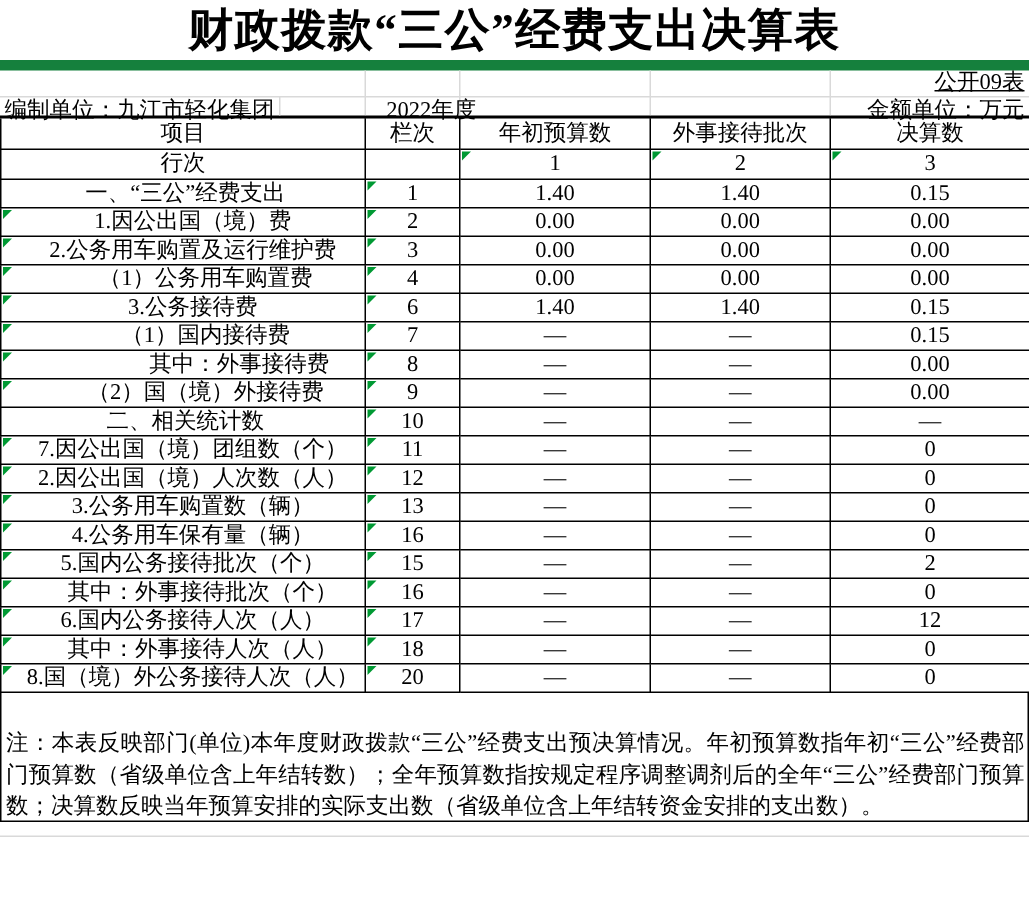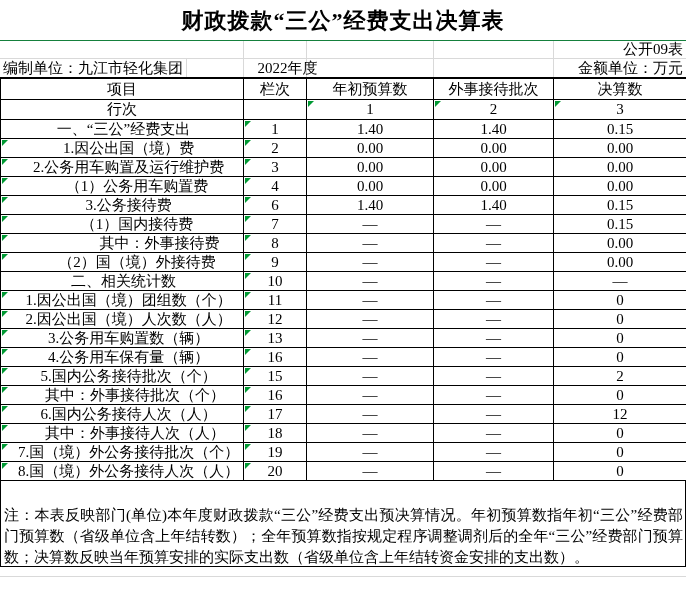--- a/index.html
+++ b/index.html
@@ -7,28 +7,29 @@
     position:relative;
     width:686px;height:616px;
     background:#ffffff;color:#000;
     font-family:"Liberation Serif","DejaVu Serif",serif;
     overflow:hidden;
   }
   
   .title{
     height:40px;line-height:42px;
     text-align:center;
-    font-size:22px;font-weight:bold;letter-spacing:1px;
+    font-size:30px;font-weight:bold;letter-spacing:1px;
     white-space:nowrap;
   }
   
   .meta{
     position:relative;height:37px;box-sizing:border-box;
-    border-top:1px solid #15803d;
+    border-top:7px solid #15803d;
     font-size:15px;
+    text-decoration:underline;
   }
   .meta .vline{position:absolute;top:0;bottom:0;width:1px;background:#d9d9d9;}
   .meta .vline.v186{top:17px;left:186px;}
   .meta .vline.v243{left:243px;}
   .meta .vline.v306{left:306px;}
   .meta .vline.v433{left:433px;}
   .meta .vline.v553{left:553px;}
   .meta-row{position:relative;box-sizing:border-box;}
   .meta-row.pub{height:17px;line-height:17px;text-align:right;padding-right:3px;}
   .meta-row.unit{height:20px;line-height:19px;border-top:1px solid #d9d9d9;}
@@ -182,21 +183,21 @@
       <td class="c-val">0.00</td>
     </tr>
         <tr>
       <td class="c-item ind-section">二、相关统计数</td>
       <td class="c-line marked">10</td>
       <td class="c-val">—</td>
       <td class="c-val">—</td>
       <td class="c-val">—</td>
     </tr>
         <tr>
-      <td class="c-item ind-num marked">1.因公出国（境）团组数（个）</td>
+      <td class="c-item ind-num marked">7.因公出国（境）团组数（个）</td>
       <td class="c-line marked">11</td>
       <td class="c-val">—</td>
       <td class="c-val">—</td>
       <td class="c-val">0</td>
     </tr>
         <tr>
       <td class="c-item ind-num marked">2.因公出国（境）人次数（人）</td>
       <td class="c-line marked">12</td>
       <td class="c-val">—</td>
       <td class="c-val">—</td>
@@ -233,27 +234,20 @@
         <tr>
       <td class="c-item ind-num marked">6.国内公务接待人次（人）</td>
       <td class="c-line marked">17</td>
       <td class="c-val">—</td>
       <td class="c-val">—</td>
       <td class="c-val">12</td>
     </tr>
         <tr>
       <td class="c-item ind-qizhong marked">其中：外事接待人次（人）</td>
       <td class="c-line marked">18</td>
-      <td class="c-val">—</td>
-      <td class="c-val">—</td>
-      <td class="c-val">0</td>
-    </tr>
-        <tr>
-      <td class="c-item ind-num marked">7.国（境）外公务接待批次（个）</td>
-      <td class="c-line marked">19</td>
       <td class="c-val">—</td>
       <td class="c-val">—</td>
       <td class="c-val">0</td>
     </tr>
         <tr>
       <td class="c-item ind-num marked">8.国（境）外公务接待人次（人）</td>
       <td class="c-line marked">20</td>
       <td class="c-val">—</td>
       <td class="c-val">—</td>
       <td class="c-val">0</td>

